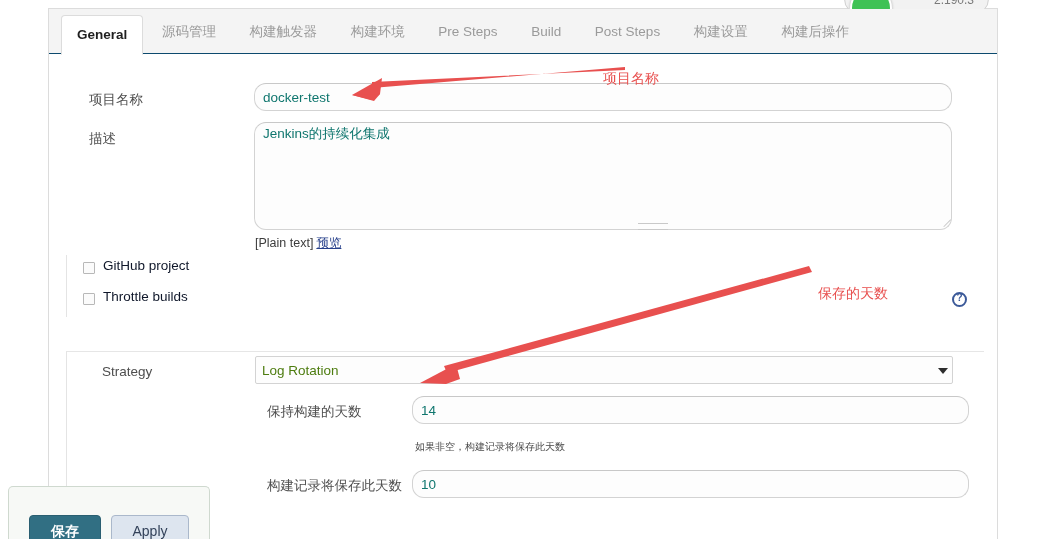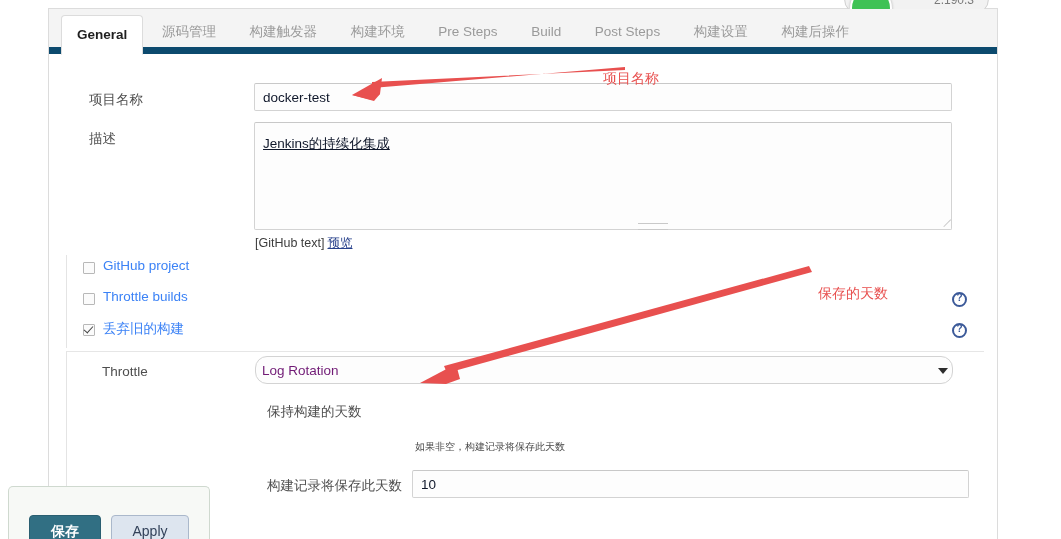--- a/index.html
+++ b/index.html
@@ -31,21 +31,21 @@
   }
 
   
   #tab-bar {
     position: absolute;
     left: 0;
     top: 0;
     width: 100%;
     height: 45px;
     background: #f4f4f4;
-    border-bottom: 7px solid #0c4a6e;
+    border-bottom: 1px solid #0c4a6e;
     box-sizing: border-box;
     padding-left: 12px;
     white-space: nowrap;
   }
   .tab {
     display: inline-block;
     height: 45px;
     line-height: 45px;
     padding: 0 15px;
     font-size: 13.5px;
@@ -92,33 +92,32 @@
   }
 
   .text-input {
     position: absolute;
     box-sizing: border-box;
     background: #fdfdfd;
     border: 1px solid #d3d3d3;
     border-top-color: #c8c8c8;
     font-family: "Liberation Sans", sans-serif;
     font-size: 13.5px;
-    color: #0f172a;
+    color: #0f766e;
     padding: 0 8px;
     line-height: 26px;
-    border-radius: 2px;
+    border-radius: 12px;
     outline: none;
   }
 
   textarea.text-input {
-    padding: 12px 8px;
+    padding: 2px 8px;
     line-height: 18px;
     resize: none;
     overflow: hidden;
-    text-decoration: underline;
   }
   .ta-grip {
     position: absolute;
     width: 30px;
     height: 5px;
     border-top: 1px solid #c9c9c9;
     border-bottom: 1px solid #c9c9c9;
   }
 
   
@@ -168,21 +167,21 @@
     height: 8px;
     border: solid #444;
     border-width: 0 1.6px 1.6px 0;
     transform: rotate(42deg);
   }
   .cb-label {
     position: absolute;
     left: 36px;
     top: 3px;
     font-size: 13.5px;
-    color: #3b82f6;
+    color: #0f172a;
     white-space: nowrap;
     cursor: pointer;
   }
 
   
   .help-icon {
     position: absolute;
     width: 15px;
     height: 15px;
     border-radius: 50%;
@@ -225,23 +224,23 @@
     background: #ffffff;
   }
 
   select.select-input {
     position: absolute;
     box-sizing: border-box;
     background: #fdfdfd;
     border: 1px solid #d3d3d3;
     font-family: "Liberation Sans", sans-serif;
     font-size: 13.5px;
-    color: #701a75;
+    color: #4d7c0f;
     padding: 0 6px;
-    border-radius: 12px;
+    border-radius: 2px;
     -webkit-appearance: none;
     appearance: none;
     outline: none;
   }
   .select-caret {
     position: absolute;
     width: 0;
     height: 0;
     border-left: 5px solid transparent;
     border-right: 5px solid transparent;
@@ -379,50 +378,46 @@
     </div>
 
     <div class="row">
       <div class="row-label" style="left:40px; top:75px;">描述</div>
       <textarea class="text-input" style="left: 205px; top: 67px; width: 698px; height: 108px;">Jenkins的持续化集成</textarea>
       <div class="ta-grip" style="left:589px; top:168px;"></div>
       <div class="ta-grip" style="left:895px; top:167px; width:10px; transform:rotate(-45deg); border-bottom:none;"></div>
     </div>
 
     <div id="plaintext-line" style="left:206px; top:180px;">
-      <span>[GitHub text]</span><span id="preview-link">预览</span>
+      <span>[Plain text]</span><span id="preview-link">预览</span>
     </div>
 
     <div id="checkbox-block">
       <div class="cb-row">
         <span class="cbox"></span>
         <span class="cb-label">GitHub project</span>
       </div>
       <div class="cb-row">
         <span class="cbox"></span>
         <span class="cb-label">Throttle builds</span>
         <span class="help-icon" style="left:885px; top:6px;"></span>
       </div>
-      <div class="cb-row">
-        <span class="cbox checked"></span>
-        <span class="cb-label">丢弃旧的构建</span>
-        <span class="help-icon" style="left:885px; top:6px;"></span>
-      </div>
     </div>
 
     <div id="strategy-section">
       <div id="strategy-inner">
 
-        <div class="row-label" style="left:35px; top:12px;">Throttle</div>
+        <div class="row-label" style="left:35px; top:12px;">Strategy</div>
         <select class="select-input" style="left:188px; top:4px; width:698px; height:28px;">
           <option>Log Rotation</option>
         </select>
         <span class="select-caret" style="left:871px; top:16px;"></span>
 
         <div class="row-label" style="left:200px; top:51px;">保持构建的天数</div>
+        <input class="text-input" type="text" style="left: 345px; top: 44px; width: 557px; height: 28px;" value="14">
         <div class="hint-text" style="left:348px; top:88px;">如果非空，构建记录将保存此天数</div>
 
         <div class="row-label" style="left:200px; top:125px;">构建记录将保存此天数</div>
         <input class="text-input" type="text" style="left: 345px; top: 118px; width: 557px; height: 28px;" value="10">
       </div>
     </div>
 
   </div>
 </div>
 

